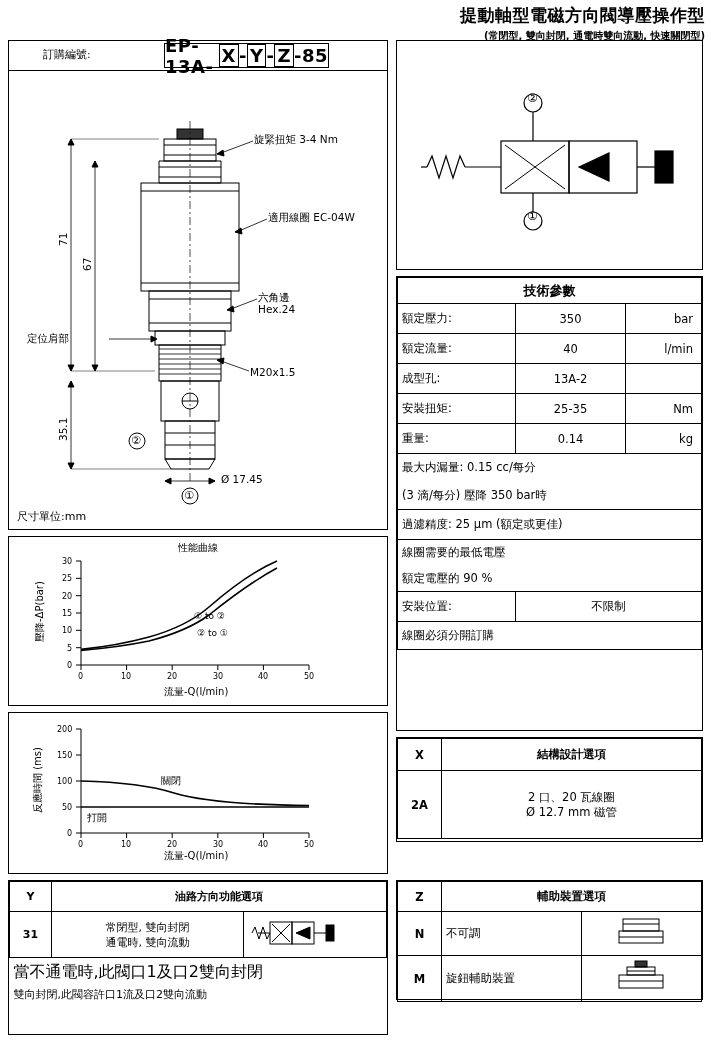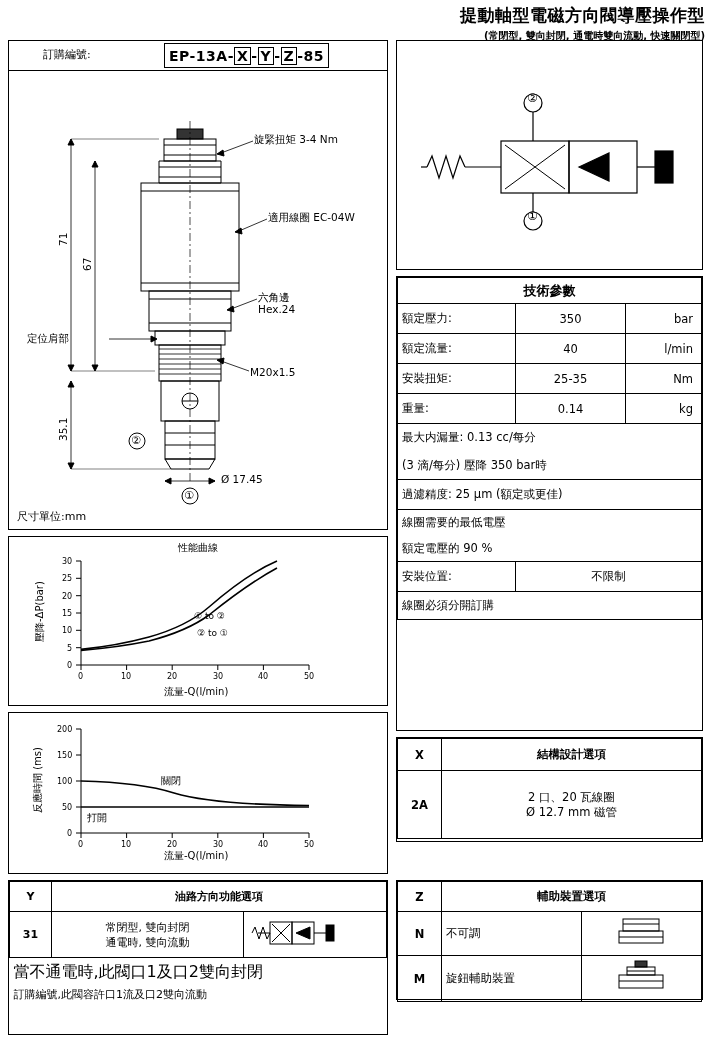--- a/index.html
+++ b/index.html
@@ -20,21 +20,21 @@
     text-align: right;
   }
   .hdr-title { font-size: 17px; font-weight: bold; letter-spacing: 0.5px; }
   .hdr-sub { font-size: 10px; font-weight: bold; margin-top: 2px; }
 
   
   .box { position: absolute; border: 1px solid #000; background:#fff; }
   #order-label { position:absolute; left: 34px; top: 6px; font-size: 11px; }
   #order-code-box {
     position: absolute; left: 155px; top: 2px; width: 165px; height: 25px;
-    border: 1px solid #000; font-size: 14px; font-weight: bold;
+    border: 1px solid #000; font-size: 18px; font-weight: bold;
     display: flex; align-items: center; justify-content: center;
     letter-spacing: .5px;
   }
   .ocs { display:inline-block; }
   .ocs.box-let { border:1px solid #000; padding: 0 2px; margin: 0 0px; }
 
   
   #drawing-panel { left: 8px; top: 40px; width: 380px; height: 490px; }
   #drawing-svg { position:absolute; left:0; top:0; }
 
@@ -312,21 +312,21 @@
               <rect x="78" y="11" width="8" height="16" fill="#000"></rect>
               <line x1="10" y1="19" x2="22" y2="19"></line>
             </g>
           </svg>
         </td>
       </tr>
       <tr class="nb">
         <td colspan="3" style="border:none; border-top:1px solid #000 !important; font-size:16px; padding-top:4px;">當不通電時,此閥口1及口2雙向封閉</td>
       </tr>
       <tr class="nb">
-        <td colspan="3" style="border:none; font-size:11px;">訂購編號,此閥容許口1流及口2雙向流動</td>
+        <td colspan="3" style="border:none; font-size:11px;">雙向封閉,此閥容許口1流及口2雙向流動</td>
       </tr>
     </tbody>
       </table>
   </div>
 
   <div class="box" id="symbol-panel">
     <svg width="305" height="228" viewBox="0 0 305 228">
       <g stroke="#000" fill="none" stroke-width="1.2">
 
         <circle cx="136" cy="62" r="9"></circle>
@@ -364,31 +364,36 @@
         <td style="width:118px; height:30px;">額定壓力:</td>
         <td class="ctr" style="width:110px;">350</td>
         <td class="unit">bar</td>
       </tr>
       <tr>
         <td style="height:30px;">額定流量:</td>
         <td class="ctr">40</td>
         <td class="unit">l/min</td>
       </tr>
       <tr>
+        <td style="height:30px;">成型孔:</td>
+        <td class="ctr">13A-2</td>
+        <td class="unit"></td>
+      </tr>
+      <tr>
         <td style="height:30px;">安裝扭矩:</td>
         <td class="ctr">25-35</td>
         <td class="unit">Nm</td>
       </tr>
       <tr>
         <td style="height:30px;">重量:</td>
         <td class="ctr">0.14</td>
         <td class="unit">kg</td>
       </tr>
       <tr>
-        <td colspan="3" style="height:28px; border-bottom:none !important;">最大内漏量:    0.13 cc/每分</td>
+        <td colspan="3" style="height:28px; border-bottom:none !important;">最大内漏量:    0.15 cc/每分</td>
       </tr>
       <tr>
         <td colspan="3" style="height:28px; border-top:none !important;">(3 滴/每分) 壓降 350 bar時</td>
       </tr>
       <tr>
         <td colspan="3" style="height:30px;">過濾精度:   25 µm (額定或更佳)</td>
       </tr>
       <tr>
         <td colspan="3" style="height:26px; border-bottom:none !important;">線圈需要的最低電壓</td>
       </tr>

